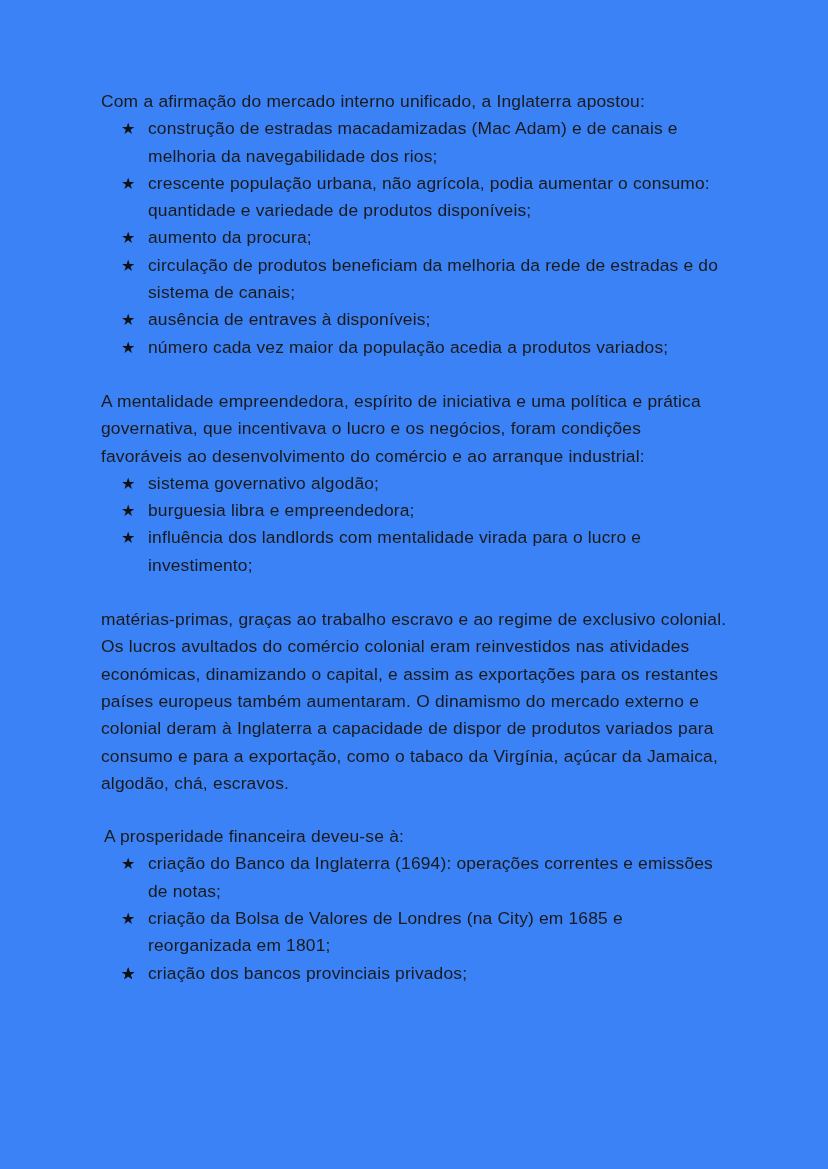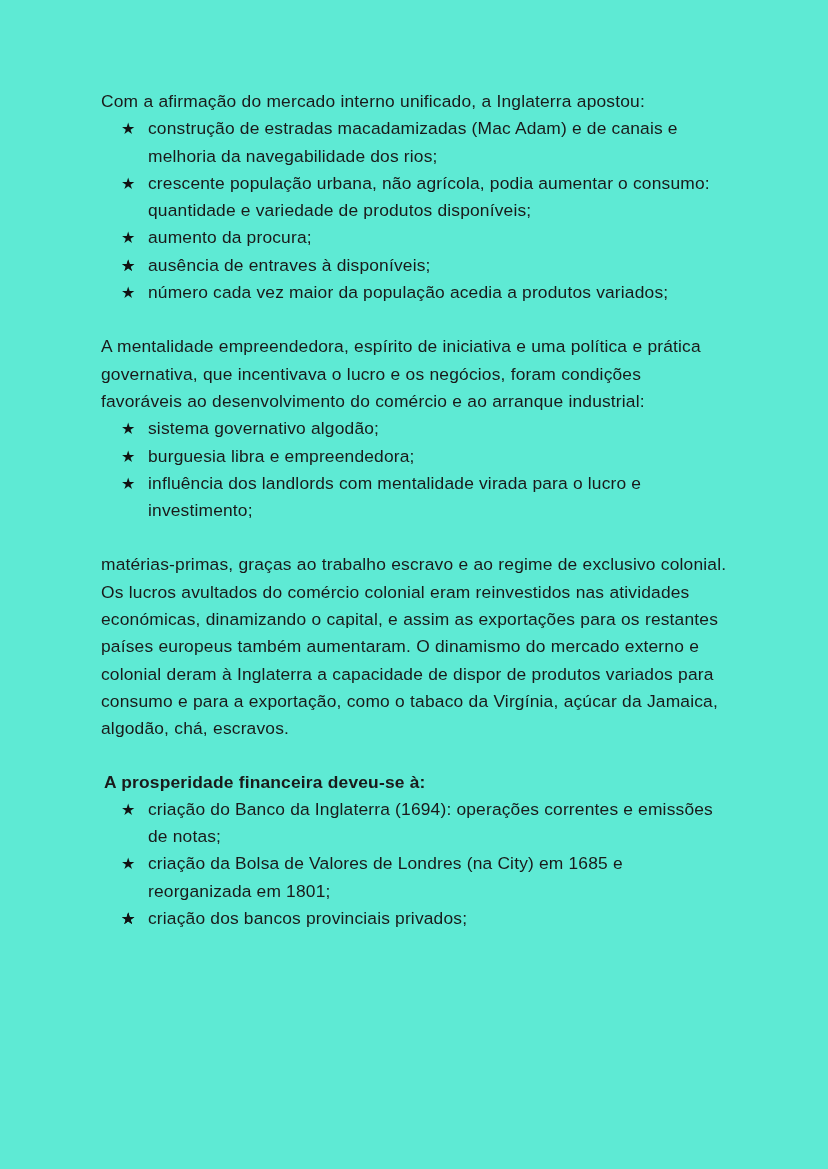--- a/index.html
+++ b/index.html
@@ -12,38 +12,37 @@
     width: 828px;
     height: 1169px;
     font-family: "Liberation Sans", sans-serif;
     color: #1a1a1a;
     overflow: hidden;
   }
   .page {
     position: relative;
     width: 828px;
     height: 1169px;
-    background: #5eead4;
+    background: #3b82f6;
     box-sizing: border-box;
     padding: 88px 100px 0 101px;
   }
   .doc-body {
     width: 626px;
   }
   .para {
     font-size: 17.4px;
     line-height: 27.3px;
     letter-spacing: 0.01em;
     margin: 0;
     text-align: left;
     word-spacing: 0.01em;
   }
   .para.indented {
     padding-left: 3px;
-    font-weight: bold;
   }
   .bullet-list {
     list-style: none;
     margin: 0;
     padding: 0;
   }
   .bullet-item {
     position: relative;
     font-size: 17.4px;
     line-height: 27.3px;
@@ -85,20 +84,21 @@
         <li class="bullet-item">
           <span class="star">★</span>
           <span>crescente população urbana, não agrícola, podia aumentar o consumo: quantidade e variedade de produtos disponíveis;</span>
         </li>
         <li class="bullet-item">
           <span class="star">★</span>
           <span>aumento da procura;</span>
         </li>
         <li class="bullet-item">
           <span class="star">★</span>
+          <span>circulação de produtos beneficiam da melhoria da rede de estradas e do sistema de canais;</span>
         </li>
         <li class="bullet-item">
           <span class="star">★</span>
           <span>ausência de entraves à disponíveis;</span>
         </li>
         <li class="bullet-item">
           <span class="star">★</span>
           <span>número cada vez maior da população acedia a produtos variados;</span>
         </li>
       </ul>

